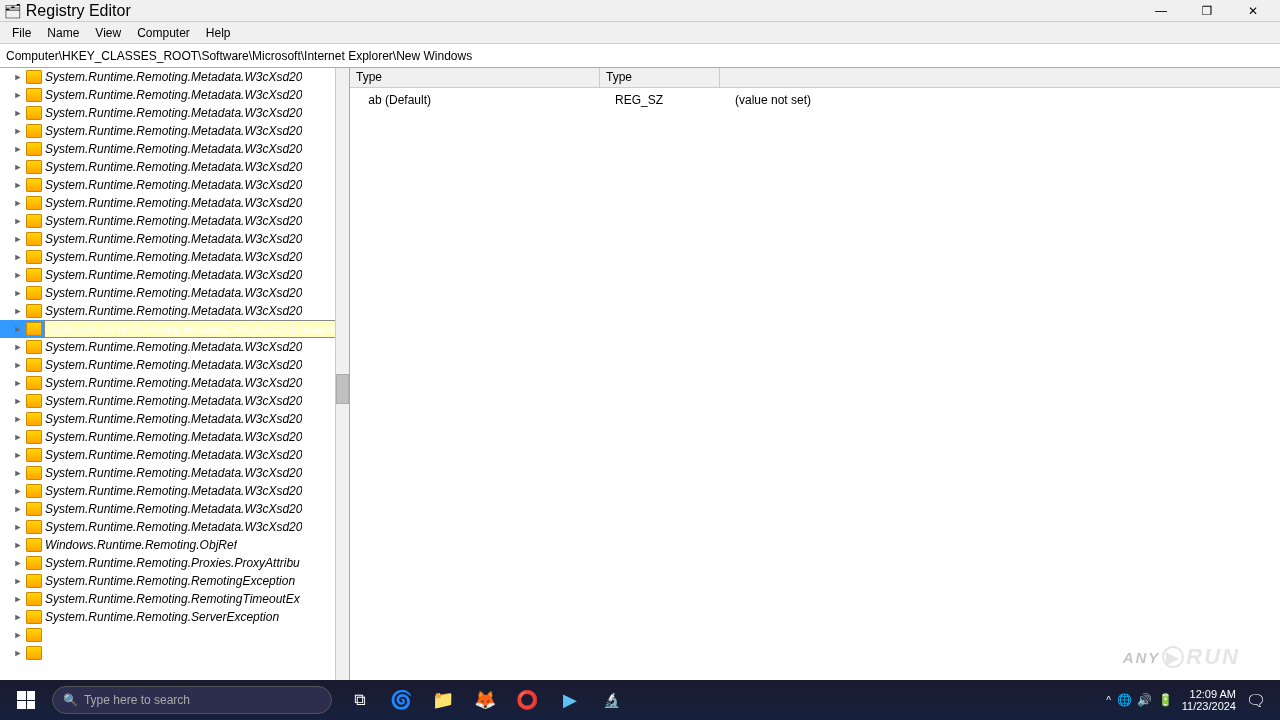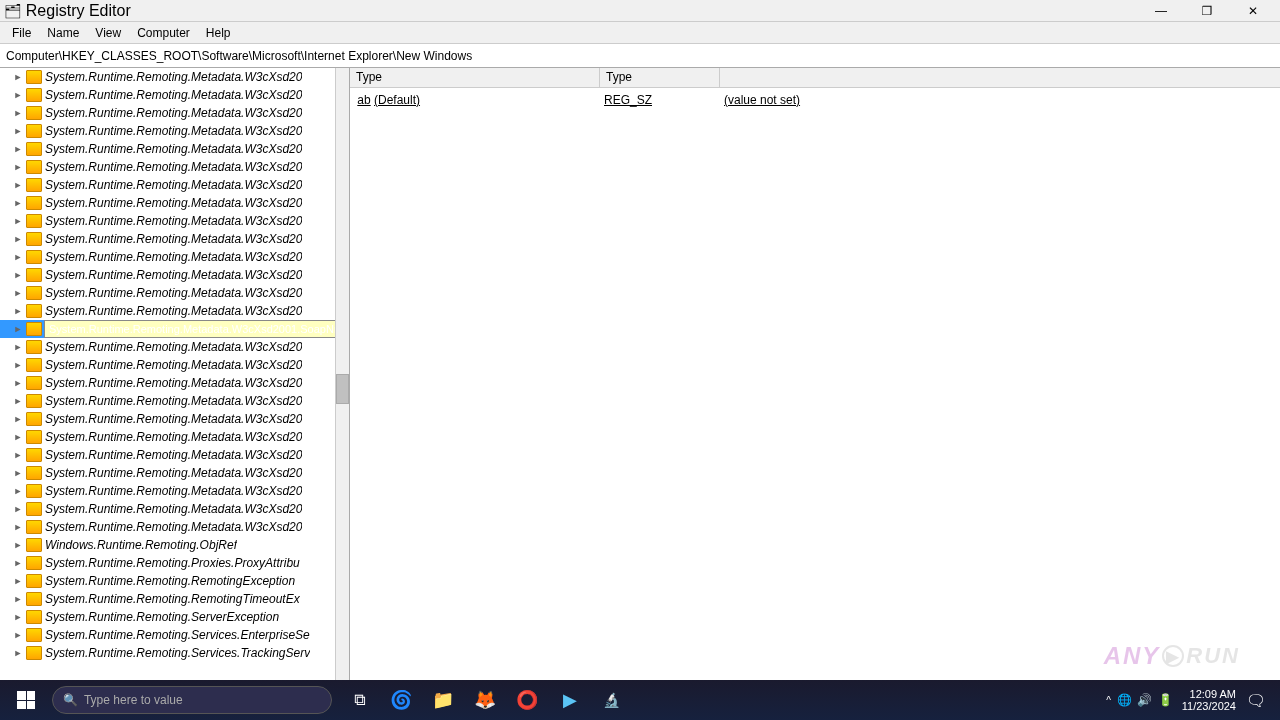--- a/index.html
+++ b/index.html
@@ -111,21 +111,21 @@
     .col-header {
       padding: 2px 6px;
       font-size: 12px;
       border-right: 1px solid #ccc;
       font-weight: normal;
     }
     .col-name { width: 250px; }
     .col-type { width: 120px; }
     .col-data { flex: 1; }
 
-    #right-content { padding: 2px 0; text-decoration: underline; }
+    #right-content { padding: 2px 11px; }
     .reg-row {
       display: flex;
       align-items: center;
       height: 20px;
       padding: 0 4px;
     }
     .reg-icon { width: 20px; display: flex; align-items: center; justify-content: center; }
     .reg-name { width: 230px; font-size: 12px; }
     .reg-type { width: 120px; font-size: 12px; }
     .reg-data { font-size: 12px; }
@@ -451,26 +451,24 @@
             <span class="tree-label">System.Runtime.Remoting.RemotingTimeoutEx</span>
           </div>
           <div class="tree-item" style="position: relative;">
             <span class="tree-arrow">►</span>
             <span class="folder-icon folder-yellow"></span>
             <span class="tree-label">System.Runtime.Remoting.ServerException</span>
           </div>
           <div class="tree-item" style="position: relative;">
             <span class="tree-arrow">►</span>
             <span class="folder-icon folder-yellow"></span>
-            <span class="tree-label">System.Runtime.Remoting.Services.EnterpriseSe</span>
-          </div>
-          <div class="tree-item" style="position: relative;">
-            <span class="tree-arrow">►</span>
-            <span class="folder-icon folder-yellow"></span>
-            <span class="tree-label">System.Runtime.Remoting.Services.TrackingServ</span>
+          </div>
+          <div class="tree-item" style="position: relative;">
+            <span class="tree-arrow">►</span>
+            <span class="folder-icon folder-yellow"></span>
           </div>
         </div>
       <div class="v-scrollbar">
         <div class="v-scrollbar-thumb"></div>
       </div>
     </div>
   </div>
 
   <div id="right-pane">
     <div id="right-header">
@@ -500,21 +498,21 @@
     <div class="start-windows-icon">
       <div></div>
         <div></div>
         <div></div>
         <div></div>
     </div>
   </button>
 
   <div class="search-bar">
     <span class="search-icon-tb">🔍</span>
-    <span class="search-text">Type here to value</span>
+    <span class="search-text">Type here to search</span>
   </div>
 
   <div class="taskbar-apps">
     <div class="tb-app">
       <span class="tb-app-icon" style="color:#fff; font-size:16px;">⧉</span>
     </div>
     <div class="tb-app">
       <span class="tb-app-icon" style="color:#0078d4; font-size:18px;">🌀</span>
     </div>
     <div class="tb-app">
@@ -543,16 +541,16 @@
     </div>
     <div class="time-display">
       <div>12:09 AM</div>
       <div>11/23/2024</div>
     </div>
     <div class="notification-btn">🗨</div>
   </div>
 </div>
 
 <div id="watermark">
-  <span style="font-size:24px; font-style:italic; color:#a21caf;">ANY</span>
+  <span style="font-size:15px; font-style:italic; color:#0f172a;">ANY</span>
   <span style="color:#999; margin:0 2px; font-size:16px; border:2px solid #999; border-radius:50%; width:22px; height:22px; display:flex; align-items:center; justify-content:center;">▶</span>
   <span style="font-size:22px; font-style:italic; color:#999;">RUN</span>
 </div>
 
 </body></html>

